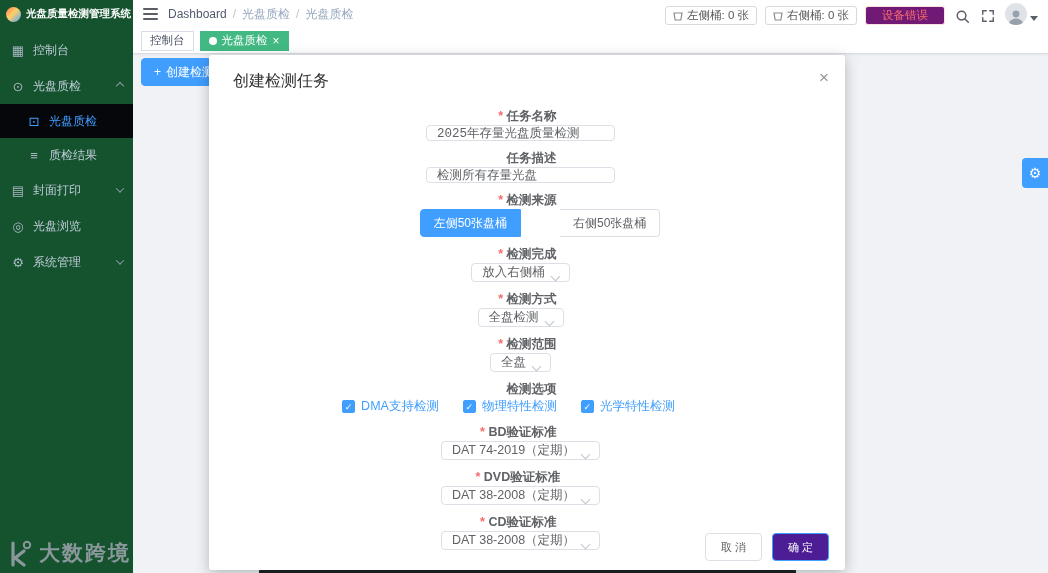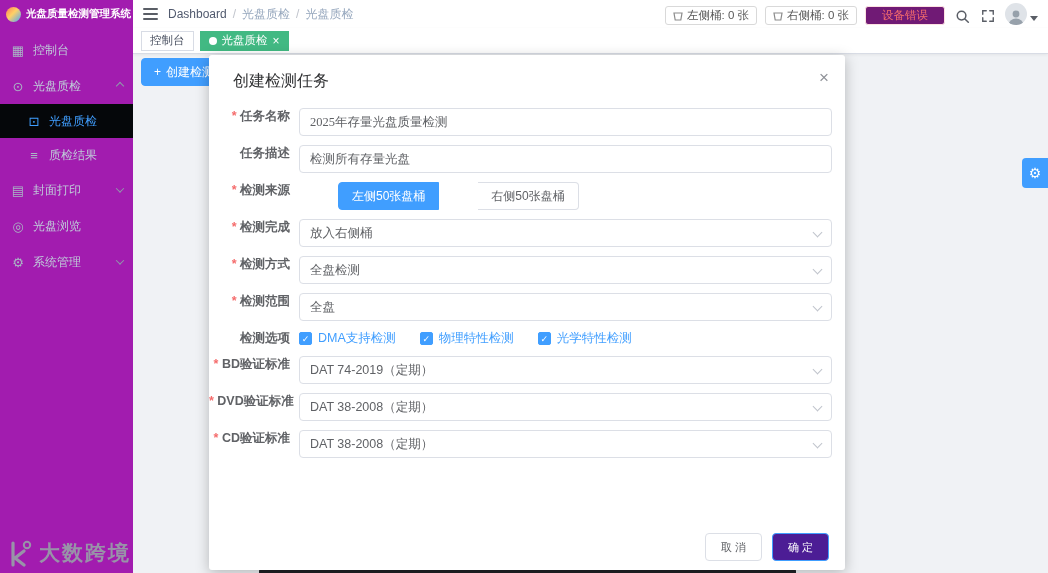--- a/index.html
+++ b/index.html
@@ -1,20 +1,20 @@
 <!DOCTYPE html>
 <html><head>
 <meta charset="utf-8">
 <style>
   * { margin:0; padding:0; box-sizing:border-box; }
   body { font-family:"Liberation Sans","DejaVu Sans",sans-serif; }
   .page { position:relative; width:1048px; height:573px; background:#f0f2f5; overflow:hidden; }
 
   
-  .sidebar { position:absolute; left:0; top:0; width:133px; height:573px; background:#a21caf; z-index:5; }
+  .sidebar { position:absolute; left:0; top:0; width:133px; height:573px; background:#14532d; z-index:5; }
   .logo { height:28px; display:flex; align-items:center; gap:5px; padding:0 6px; }
   .logo-icon { width:15px; height:15px; border-radius:50%; flex:none;
     background:linear-gradient(135deg,#ff7a59 0%,#ffd166 45%,#4aa3ff 100%); }
   .logo-title { color:#fff; font-size:10.5px; font-weight:bold; white-space:nowrap; }
   .nav { padding-top:4px; }
   .mi-row { height:36px; display:flex; align-items:center; padding:0 10px; color:#bfcbd9; font-size:12px; cursor:pointer; }
   .mi-ic { width:16px; margin-right:7px; font-size:13px; text-align:center; flex:none; color:#aab7c5; }
   .mi-label { white-space:nowrap; }
   .mchev { width:6px; height:6px; border-right:1.2px solid #8f9bab; border-bottom:1.2px solid #8f9bab; margin-left:auto; flex:none; }
   .mchev.down { transform:rotate(45deg) translate(-1px,-1px); }
@@ -51,25 +51,25 @@
 
   
   .bottom-bar { position:absolute; left:259px; bottom:0; width:537px; height:8px; background:#202226; border-radius:6px 6px 0 0; z-index:2; }
 
   
   .dialog { position:absolute; left:209px; top:55px; width:636px; height:515px; background:#fff; border-radius:3px; box-shadow:0 3px 14px rgba(0,0,0,.25); z-index:10; }
   .dlg-header { padding:16px 24px 8px; position:relative; }
   .dlg-title { font-size:16px; color:#303133; }
   .dlg-close { position:absolute; right:16px; top:14px; font-size:17px; color:#909399; cursor:pointer; line-height:1; background:none; border:none; }
   .form { padding:8px 13px 0 0; }
-  .row { display:flex; margin-bottom:9px; }
+  .row { display:flex; align-items:center; margin-bottom:9px;flex-direction:column; }
   .row .flabel { width:90px; flex:none; text-align:right; padding-right:9px; font-size:12.5px; font-weight:600; color:#606266; white-space:nowrap; }
   .flabel.req::before { content:"* "; color:#f56c6c; }
   .ctrl { flex:1; height:28px; border:1px solid #dcdfe6; border-radius:4px; background:#fff; font-size:12.5px; color:#606266; }
-  input.ctrl { padding:0 10px; outline:none; font-family:Liberation Serif, serif; }
+  input.ctrl { padding:0 10px; outline:none; font-family:Liberation Mono, monospace; }
   .select { display:flex; align-items:center; padding:0 24px 0 10px; position:relative; cursor:pointer; }
   .schev { position:absolute; right:10px; top:9px; width:7px; height:7px; border-right:1.3px solid #c0c4cc; border-bottom:1.3px solid #c0c4cc; transform:rotate(45deg); }
   .plain { flex:1; display:flex; align-items:center; }
   .radio-group { display:flex; }
   .radio { height:28px; display:inline-flex; align-items:center; padding:0 13px; font-size:12px; border:1px solid #dcdfe6; background:#fff; color:#606266; cursor:pointer; white-space:nowrap;margin-left:39px; }
   .radio.first { border-radius:4px 0 0 4px; }
   .radio.last { border-radius:0 4px 4px 0; border-left:none; }
   .radio.on { background:#409eff; border-color:#409eff; color:#fff; }
   .cb { display:inline-flex; align-items:center; margin-right:24px; font-size:12.5px; color:#409eff; cursor:pointer; }
   .cbbox { width:13px; height:13px; background:#409eff; border:1px solid #409eff; border-radius:2px; color:#fff; font-size:9px; line-height:12px; text-align:center; margin-right:6px; flex:none; }

